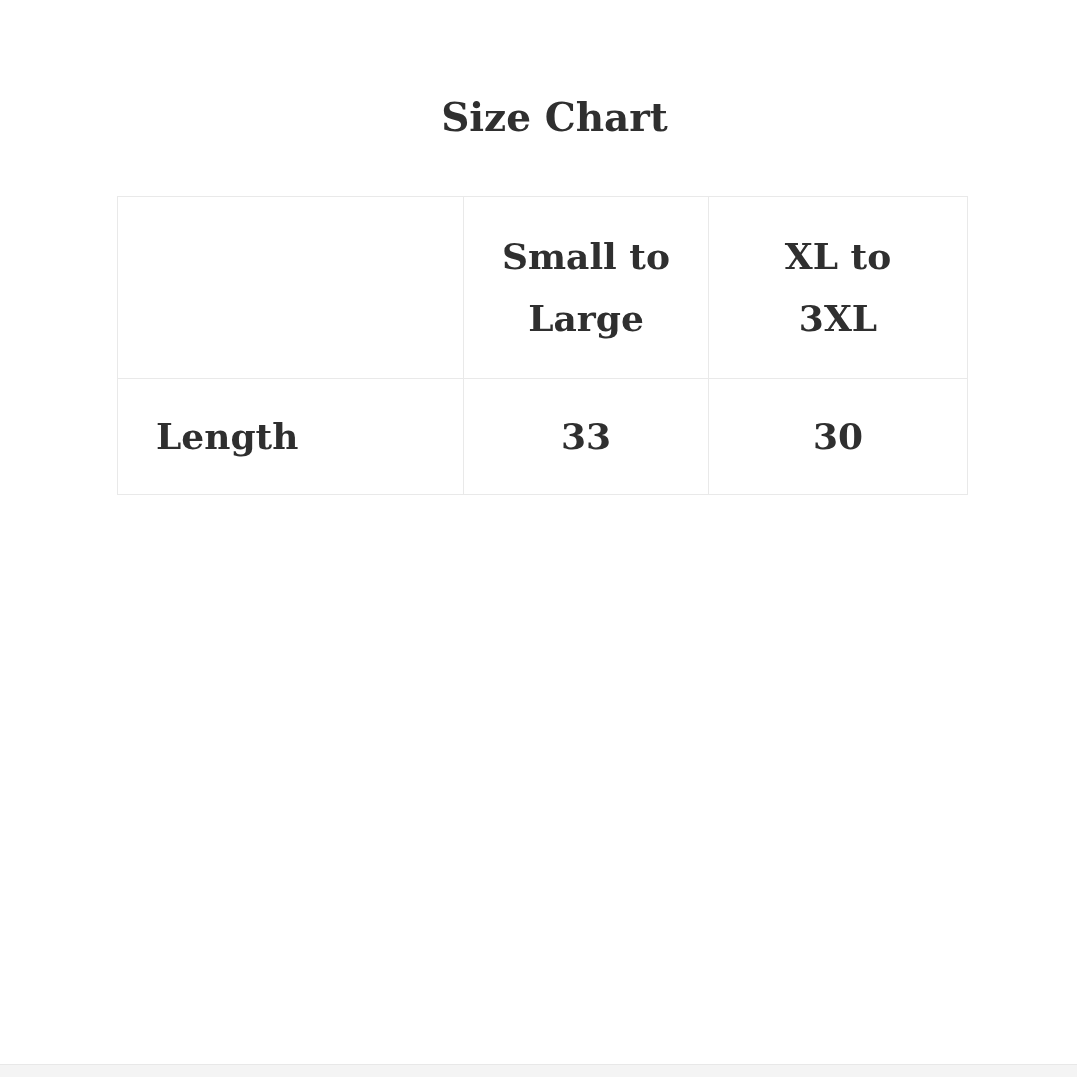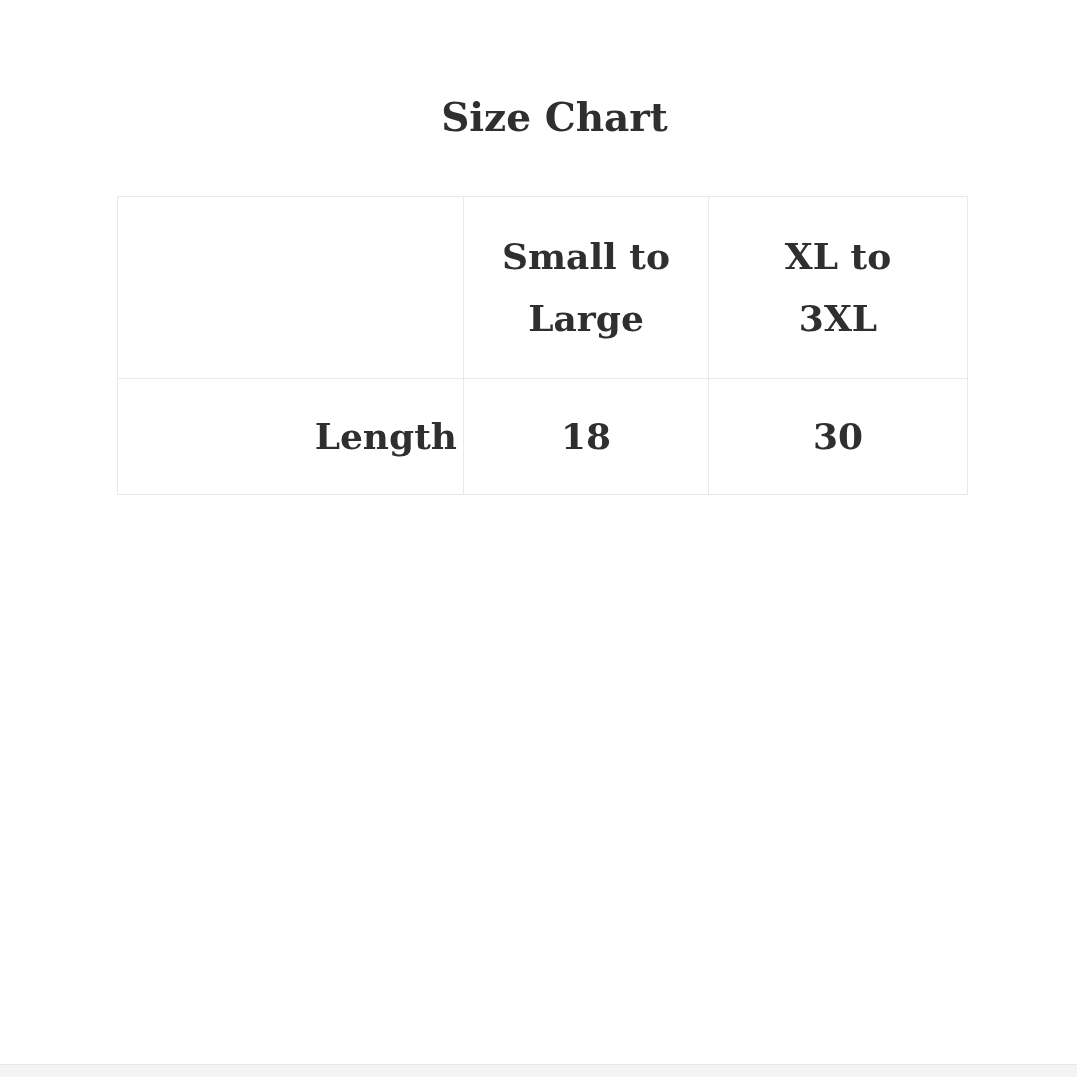--- a/index.html
+++ b/index.html
@@ -51,21 +51,21 @@
     font-weight: bold;
     font-size: 36px;
     line-height: 1.7;
     color: var(--text);
     vertical-align: middle;
     white-space: pre-line;
     padding: 0;
     background: var(--background);
   }
   .label-cell {
-    text-align: right;
+    text-align: left;
     padding-left: 38px !important;
     padding-right: 6px !important;
   }
   .head-cell, .value-cell {
     text-align: center;
   }
   tr.header-row  { height: 182px; }
   tr.row-length  { height: 116px; }
   tr.row-chest   { height: 180px; }
   tr.row-sleeves { height: 180px; }
@@ -97,21 +97,21 @@
         <th class="label-cell"></th>
         <th class="head-cell">Small to
 Large</th>
         <th class="head-cell">XL to
 3XL</th>
       </tr>
     </thead>
     <tbody>
       <tr class="row-length">
         <td class="label-cell">Length</td>
-        <td class="value-cell">18</td>
+        <td class="value-cell">33</td>
         <td class="value-cell">30</td>
       </tr>
     </tbody>
   </table>
 
   <div class="scroll-track"></div>
 
 </div>
 
 </body></html>

